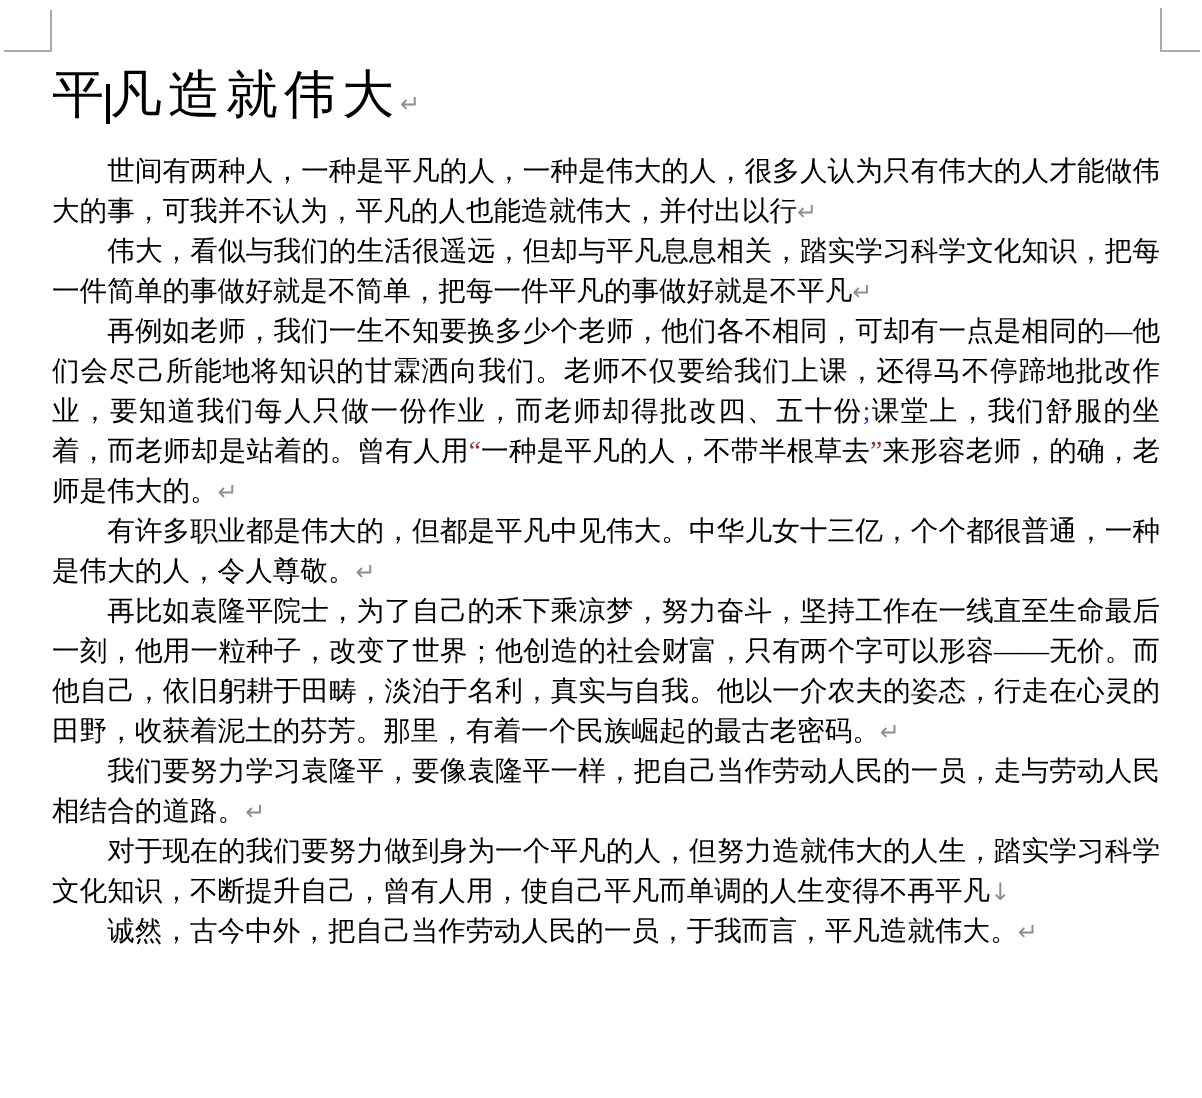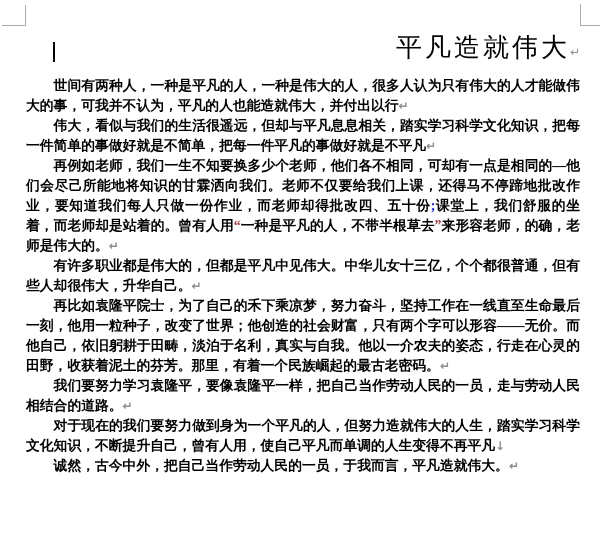--- a/index.html
+++ b/index.html
@@ -43,33 +43,32 @@
   .content {
     position: absolute;
     left: 26px; top: 26px;
     width: 554px;
   }
   h1.doc-title {
     margin: 4px 0 6px 0;
     font-size: 26px;
     line-height: 36px;
     font-weight: normal;
-    text-align: right;
+    text-align: left;
     letter-spacing: 3px;
     white-space: nowrap;
   }
   h1.doc-title .mark { letter-spacing: 0; }
   p.para {
     margin: 0;
     font-size: 13.8px;
     line-height: 20px;
     text-indent: 2em;
     text-align: justify;
     text-justify: inter-character;
-    font-weight: bold;
   }
   .mark {
     color: #8f8f8f;
     font-family: "DejaVu Sans", sans-serif;
     font-size: 12px;
   }
   .run-blue { color: #2525cd; }
   .run-red  { color: #993333; }
 </style>
 </head>
@@ -86,21 +85,21 @@
 
     <h1 class="doc-title"><span>平凡造就伟大</span><span class="mark">↵</span></h1>
 
     <p class="para"><span>世间有两种人，一种是平凡的人，一种是伟大的人，很多人认为只有伟大的人才能做伟大的事，可我并不认为，平凡的人也能造就伟大，并付出以行</span><span class="mark">↵</span></p>
 
     <p class="para"><span>伟大，看似与我们的生活很遥远，但却与平凡息息相关，踏实学习科学文化知识，把每一件简单的事做好就是不简单，把每一件平凡的事做好就是不平凡</span><span class="mark">↵</span></p>
 
 
     <p class="para"><span>再例如老师，我们一生不知要换多少个老师，他们各不相同，可却有一点是相同的—他们会尽己所能地将知识的甘霖洒向我们。老师不仅要给我们上课，还得马不停蹄地批改作业，要知道我们每人只做一份作业，而老师却得批改四、五十份</span><span class="run-blue">;</span><span>课堂上，我们舒服的坐着，而老师却是站着的。曾有人用</span><span class="run-red">“</span><span>一种是平凡的人，不带半根草去</span><span class="run-red">”</span><span>来形容老师，的确，老师是伟大的。</span><span class="mark">↵</span></p>
 
-    <p class="para"><span>有许多职业都是伟大的，但都是平凡中见伟大。中华儿女十三亿，个个都很普通，但有些人却很伟大，升华自己。</span><span class="mark">↵</span></p>
+    <p class="para"><span>有许多职业都是伟大的，但都是平凡中见伟大。中华儿女十三亿，个个都很普通，一种是伟大的人，令人尊敬。</span><span class="mark">↵</span></p>
 
     <p class="para"><span>再比如袁隆平院士，为了自己的禾下乘凉梦，努力奋斗，坚持工作在一线直至生命最后一刻，他用一粒种子，改变了世界；他创造的社会财富，只有两个字可以形容——无价。而他自己，依旧躬耕于田畴，淡泊于名利，真实与自我。他以一介农夫的姿态，行走在心灵的田野，收获着泥土的芬芳。那里，有着一个民族崛起的最古老密码。</span><span class="mark">↵</span></p>
 
     <p class="para"><span>我们要努力学习袁隆平，要像袁隆平一样，把自己当作劳动人民的一员，走与劳动人民相结合的道路。</span><span class="mark">↵</span></p>
 
     <p class="para"><span>对于现在的我们要努力做到身为一个平凡的人，但努力造就伟大的人生，踏实学习科学文化知识，不断提升自己，曾有人用，使自己平凡而单调的人生变得不再平凡</span><span class="mark">↓</span></p>
 
     <p class="para"><span>诚然，古今中外，把自己当作劳动人民的一员，于我而言，平凡造就伟大。</span><span class="mark">↵</span></p>
 
   </div>

